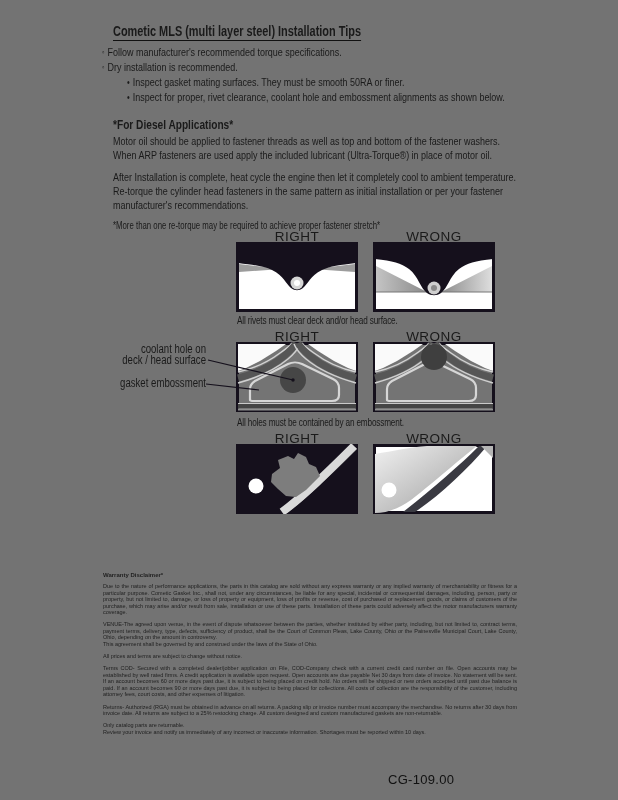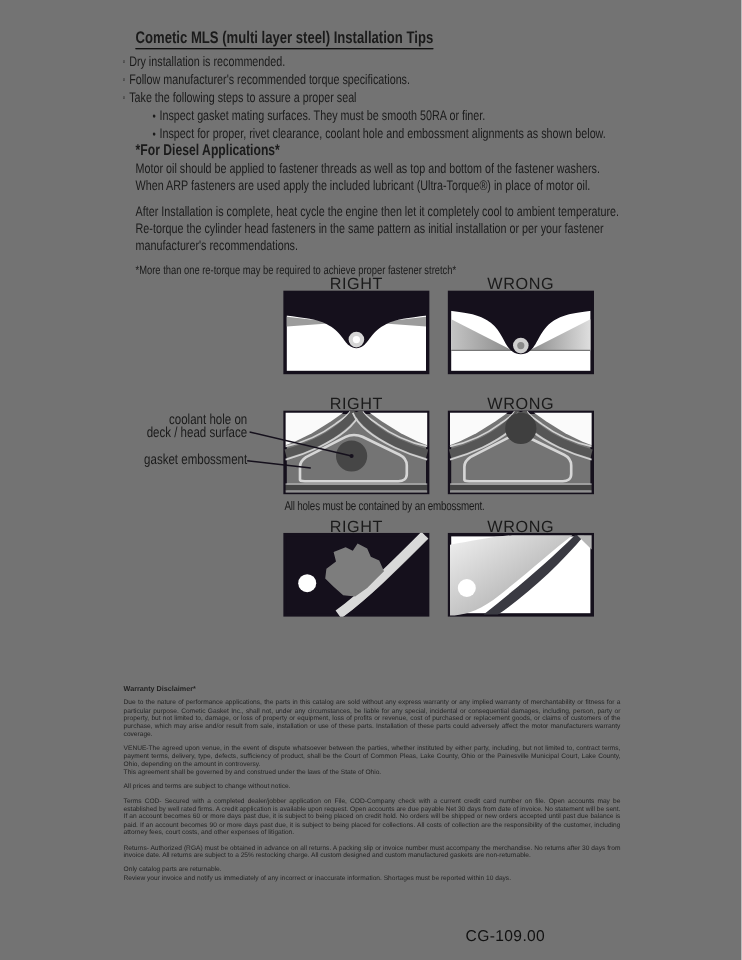--- a/index.html
+++ b/index.html
@@ -40,23 +40,22 @@
 </head>
 <body>
 
 <div class="page">
 
   <div class="abs title">
     <span class="cx"><span>Cometic MLS (multi layer steel) Installation Tips</span></span>
   </div>
 
   <div class="abs" style="left:102px; top:46px;">
+    <div class="bline"><span class="cx"><span class="mark">◦</span><span>Follow manufacturer's recommended torque specifications.</span></span></div>
     <div class="bline"><span class="cx"><span class="mark">◦</span><span>Dry installation is recommended.</span></span></div>
-    <div class="bline"><span class="cx"><span class="mark">◦</span><span>Follow manufacturer's recommended torque specifications.</span></span></div>
-    <div class="bline"><span class="cx"><span class="mark">◦</span><span>Take the following steps to assure a proper seal</span></span></div>
     <div class="bline" style="padding-left:25px;"><span class="cx"><span class="mark2">•</span><span>Inspect gasket mating surfaces.  They must be smooth 50RA or finer.</span></span></div>
     <div class="bline" style="padding-left:25px;"><span class="cx"><span class="mark2">•</span><span>Inspect for proper, rivet clearance, coolant hole and embossment alignments as shown below.</span></span></div>
   </div>
 
   <div class="abs h2" style="left:113px; top:117px;text-align:right;"><span class="cx">*For Diesel Applications*</span></div>
   <div class="abs para" style="left:113px; top:134px;">
       <span class="cxw">Motor oil should be applied to fastener threads as well as top and bottom of the fastener washers. When ARP fasteners are used apply the included lubricant (Ultra-Torque®) in place of motor oil.</span>
     </div>
   <div class="abs para" style="left:113px; top:170px;">
       <span class="cxw">After Installation is complete, heat cycle the engine then let it completely cool to ambient temperature. Re-torque the cylinder head fasteners in the same pattern as initial installation or per your fastener manufacturer's recommendations.</span>
@@ -88,20 +87,21 @@
     </defs>
     <rect x="1.5" y="1.5" width="119" height="67" fill="#ffffff" stroke="#15101c" stroke-width="3"></rect>
     <polygon points="3,24 54,50 3,50" fill="url(#gL)"></polygon>
     <polygon points="119,24 68,50 119,50" fill="url(#gR)"></polygon>
     <line x1="3" y1="50" x2="119" y2="50" stroke="#777777" stroke-width="1"></line>
     <path d="M2,2 H120 V17 C102,19 94,21 86,27 C76,35 75,46 68,51 C64,54 58,54 54,51 C47,46 46,35 36,27 C28,21 20,19 2,17 Z" fill="#15101c"></path>
     <circle cx="61" cy="46" r="6.5" fill="#cfcfcf"></circle>
     <circle cx="61" cy="46" r="3" fill="#8a8a8a"></circle>
   </svg>
 
+  <div class="abs cap" style="left:237px; top:314px;"><span class="cx">All rivets must clear deck and/or head surface.</span></div>
 
   <div class="abs dlabel" style="left:236px; top:329px;">RIGHT</div>
   <div class="abs dlabel" style="left:373px; top:329px;">WRONG</div>
 
   <svg class="abs" style="left:236px; top:342px;" width="122" height="70" viewBox="0 0 122 70">
     <rect x="1.5" y="1.5" width="119" height="67" fill="#747474" stroke="#15101c" stroke-width="3"></rect>
     <polygon points="2,2 50,2 40,9 24,19 10,26 2,29" fill="#fafafa"></polygon>
     <polygon points="120,2 72,2 82,9 98,19 112,26 120,29" fill="#fafafa"></polygon>
     <path d="M2,30 C16,27 32,20 44,11 C50,7 54,4 56,1" fill="none" stroke="#d2d2d2" stroke-width="1.5"></path>
     <path d="M2,36 C18,32 36,24 48,14 C54,9 58,5 60,1" fill="none" stroke="#565656" stroke-width="7"></path>

